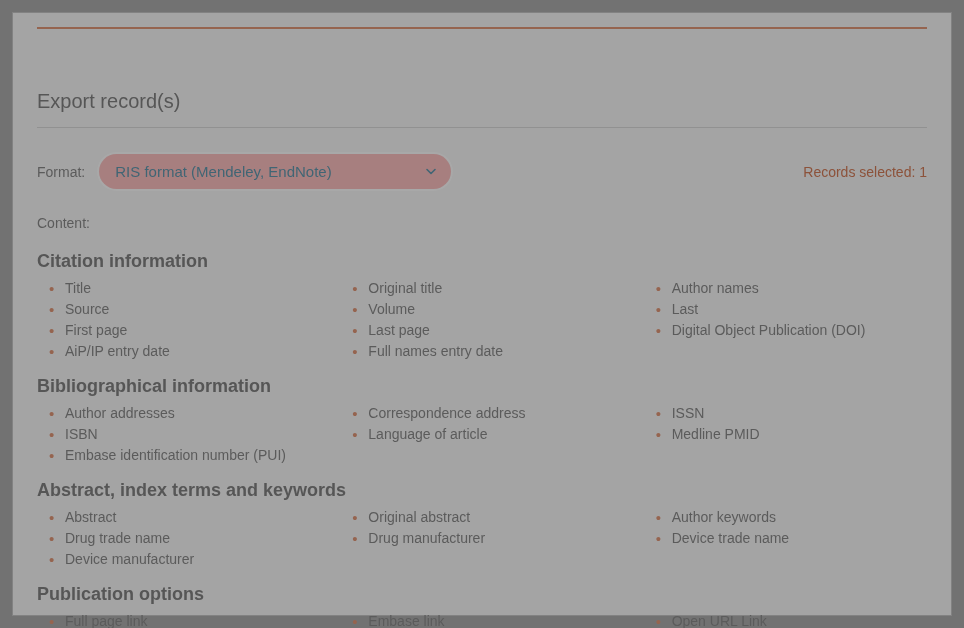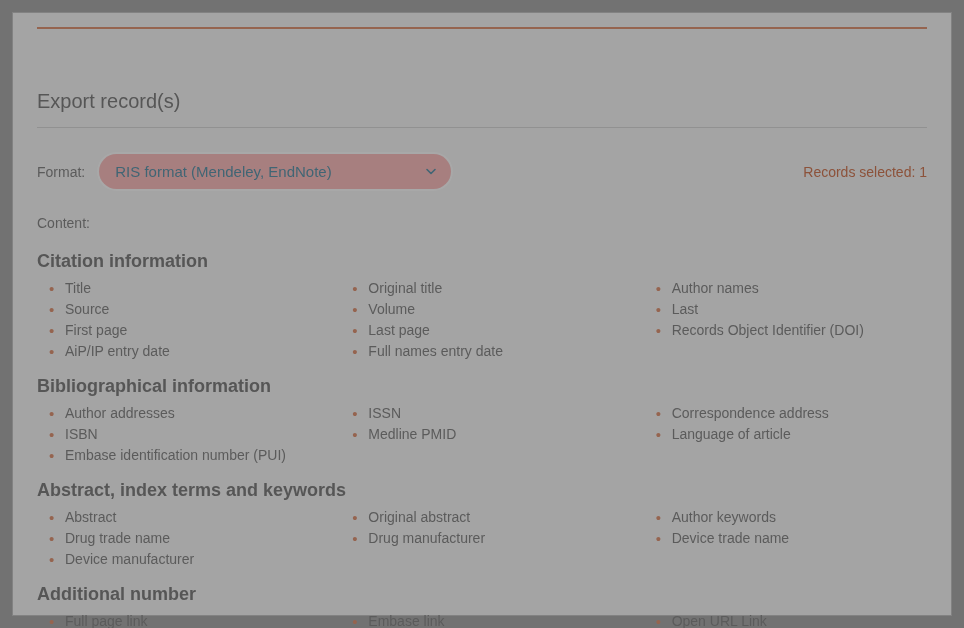--- a/index.html
+++ b/index.html
@@ -201,56 +201,56 @@
           </ul>
           <ul class="bullets">
             <li>Original title</li>
             <li>Volume</li>
             <li>Last page</li>
             <li>Full names entry date</li>
           </ul>
           <ul class="bullets">
             <li>Author names</li>
             <li>Last</li>
-            <li>Records Object Identifier (DOI)</li>
+            <li>Digital Object Publication (DOI)</li>
           </ul>
         </div>
         <div class="section-heading">Bibliographical information</div>
         <div class="three-col">
           <ul class="bullets">
             <li>Author addresses</li>
             <li>ISBN</li>
             <li>Embase identification number (PUI)</li>
           </ul>
           <ul class="bullets">
+            <li>Correspondence address</li>
+            <li>Language of article</li>
+          </ul>
+          <ul class="bullets">
             <li>ISSN</li>
             <li>Medline PMID</li>
-          </ul>
-          <ul class="bullets">
-            <li>Correspondence address</li>
-            <li>Language of article</li>
           </ul>
         </div>
         <div class="section-heading">Abstract, index terms and keywords</div>
         <div class="three-col">
           <ul class="bullets">
             <li>Abstract</li>
             <li>Drug trade name</li>
             <li>Device manufacturer</li>
           </ul>
           <ul class="bullets">
             <li>Original abstract</li>
             <li>Drug manufacturer</li>
           </ul>
           <ul class="bullets">
             <li>Author keywords</li>
             <li>Device trade name</li>
           </ul>
         </div>
-        <div class="section-heading">Additional number</div>
+        <div class="section-heading">Publication options</div>
         <div class="three-col">
           <ul class="bullets">
             <li>Full page link</li>
           </ul>
           <ul class="bullets">
             <li>Embase link</li>
           </ul>
           <ul class="bullets">
             <li>Open URL Link</li>
           </ul>

